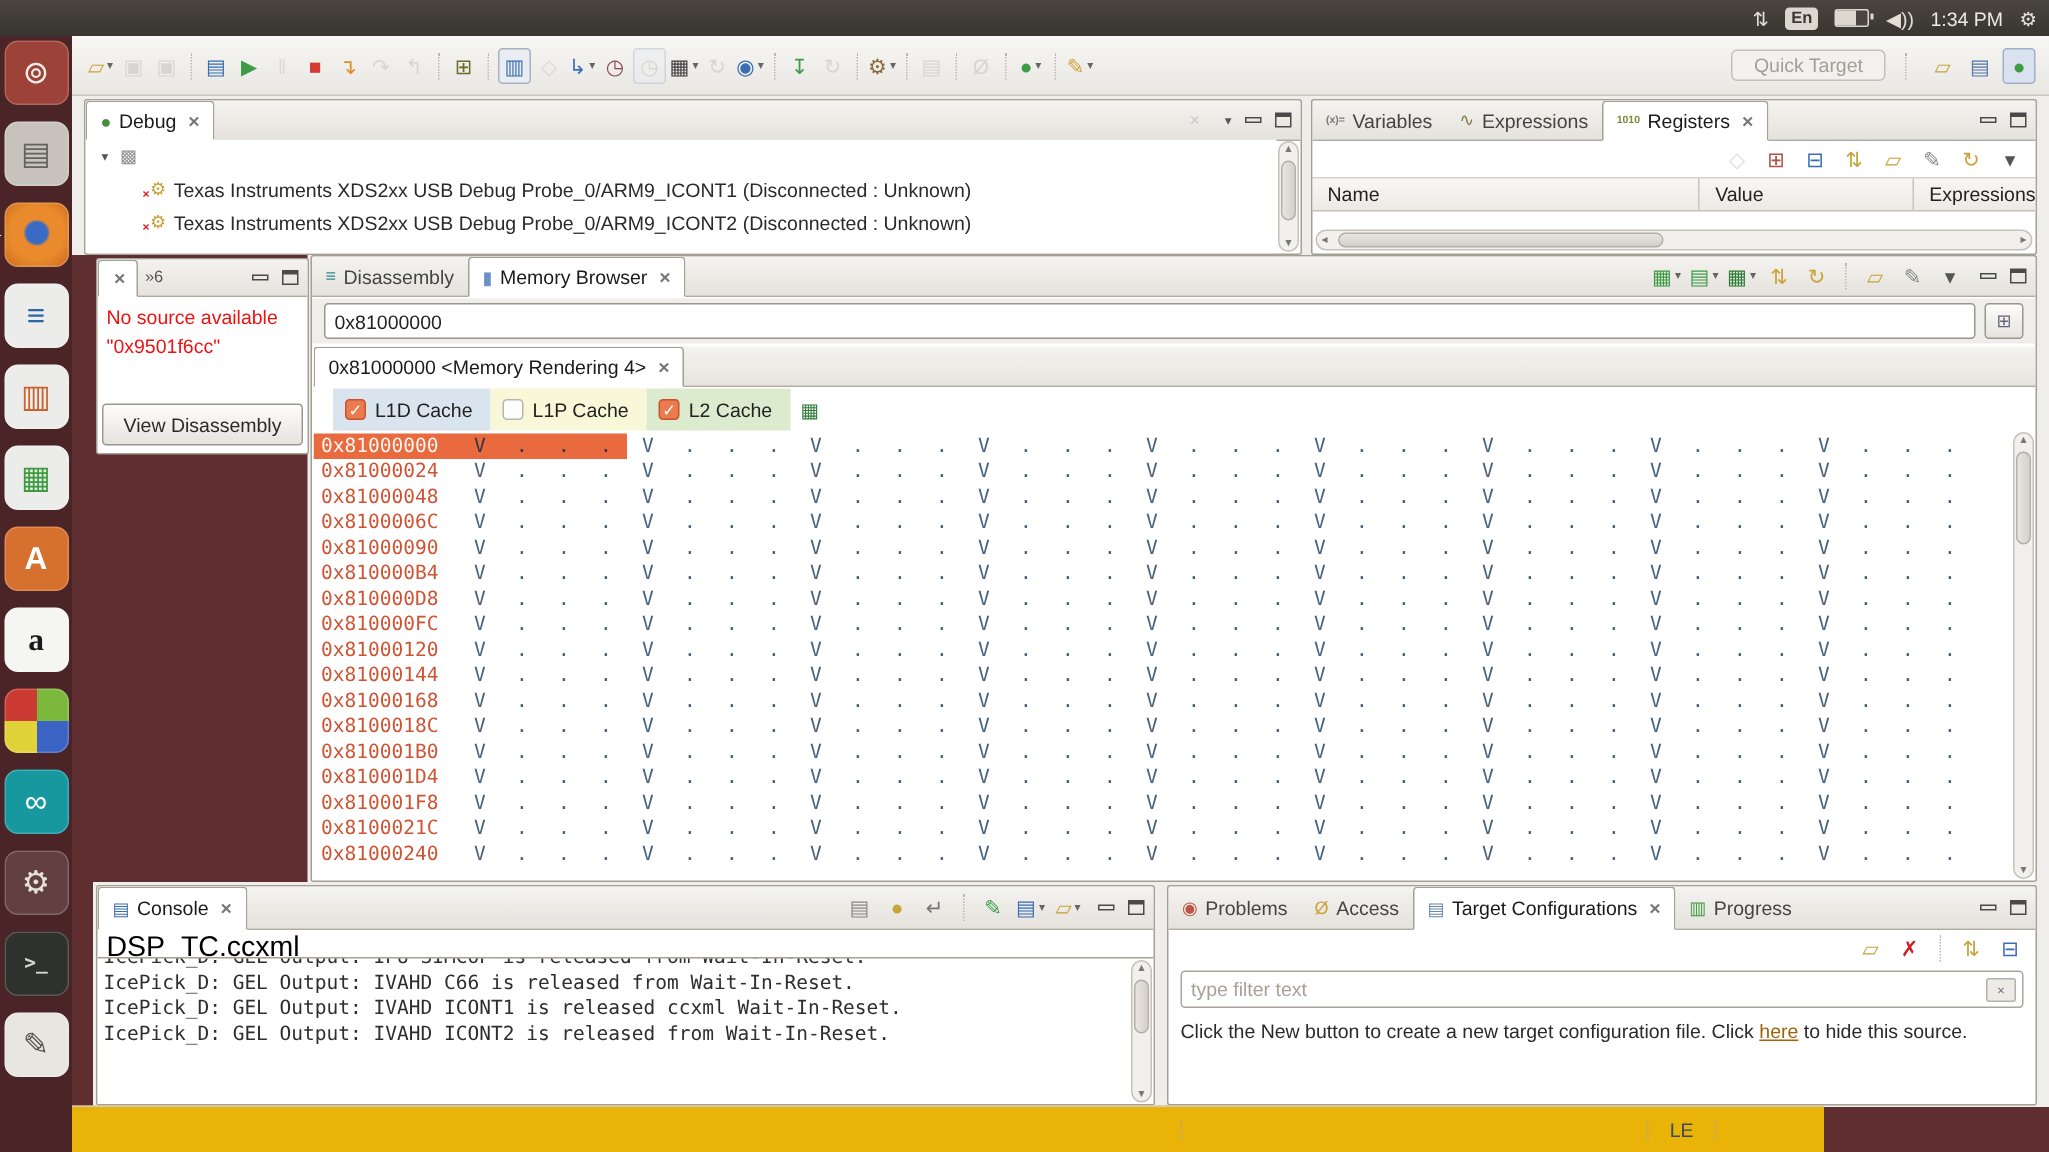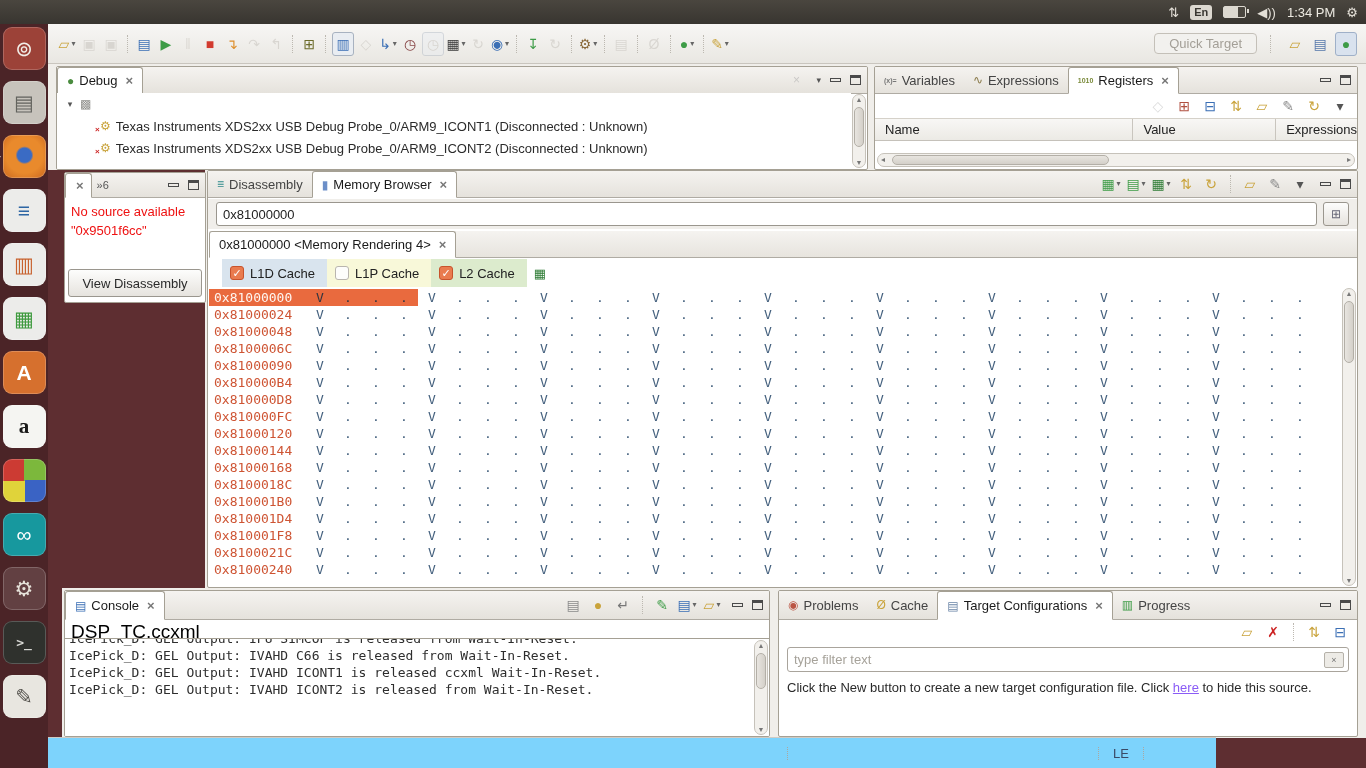--- a/index.html
+++ b/index.html
@@ -98,23 +98,23 @@
   #conbox{position:absolute;left:0;right:0;top:47px;bottom:0;background:#FFF;border-top:1px solid #A5A094;overflow:hidden}
   #conlines{position:absolute;left:4px;top:0;right:18px;bottom:0;overflow:hidden;font-family:"DejaVu Sans Mono",monospace;font-size:13px;color:#2E2E2E;line-height:17px}
   #conlines .cl:first-child{margin-top:-9px}
   
   #cfgicons{position:absolute;right:6px;top:30px;display:flex;gap:4px;align-items:center}
   #filterwrap{position:absolute;left:8px;right:8px;top:56px;height:25px;border:1px solid #A9A49C;border-radius:3px;background:#FFF;display:flex;align-items:center;box-sizing:border-box}
   #filterinput{flex:1;border:0;outline:none;font-size:13px;padding:0 6px;color:#333;font-family:"Liberation Sans",sans-serif}
   #filterinput::placeholder{color:#A6A29A}
   .clearico{width:18px;height:14px;margin-right:4px;border:1px solid #B5B1A9;border-radius:2px;background:#EDEBE6;color:#777;font-size:9px;display:flex;align-items:center;justify-content:center}
   #cfgmsg{position:absolute;left:8px;right:12px;top:88px;font-size:13px;color:#2A2A2A;line-height:18px}
-  #cfgmsg .lnk{color:#8b5cf6;text-decoration:underline}
+  #cfgmsg .lnk{color:#a16207;text-decoration:underline}
   
-  #statusbar{left:48px;top:737px;width:1168px;height:31px;background:#7dd3fc;border-top:1px solid #CFCBC4;display:flex;align-items:center}
+  #statusbar{left:48px;top:737px;width:1168px;height:31px;background:#eab308;border-top:1px solid #CFCBC4;display:flex;align-items:center}
   .ssep{border-left:1px dotted #ABA7A0;height:13px}
   #lebadge{font-size:13px;color:#3A4A66;padding:0 14px}
 </style>
 </head>
 <body>
 
 <div id="screen">
 
   <div class="abs" id="titlebar">
     <div id="tray">
@@ -1197,21 +1197,21 @@
   </div>
 
   <div class="win" id="cfgwin" style="left:778px;top:590px;width:580px;height:147px">
     <div class="tabs" style="height:28px" id="cfgtabs">
         <div class="tab">
           <span class="ticon" style="color: rgb(187, 85, 68);">◉</span>
           <span class="tlabel">Problems</span>
         </div>
         <div class="tab">
           <span class="ticon" style="color: rgb(201, 163, 59);">Ø</span>
-          <span class="tlabel">Cache</span>
+          <span class="tlabel">Access</span>
         </div>
         <div class="tab active">
           <span class="ticon" style="color: rgb(107, 134, 168);">▤</span>
           <span class="tlabel">Target Configurations</span>
           <span class="tclose">×</span>
         </div>
         <div class="tab">
           <span class="ticon" style="color: rgb(62, 156, 71);">▥</span>
           <span class="tlabel">Progress</span>
         </div>

